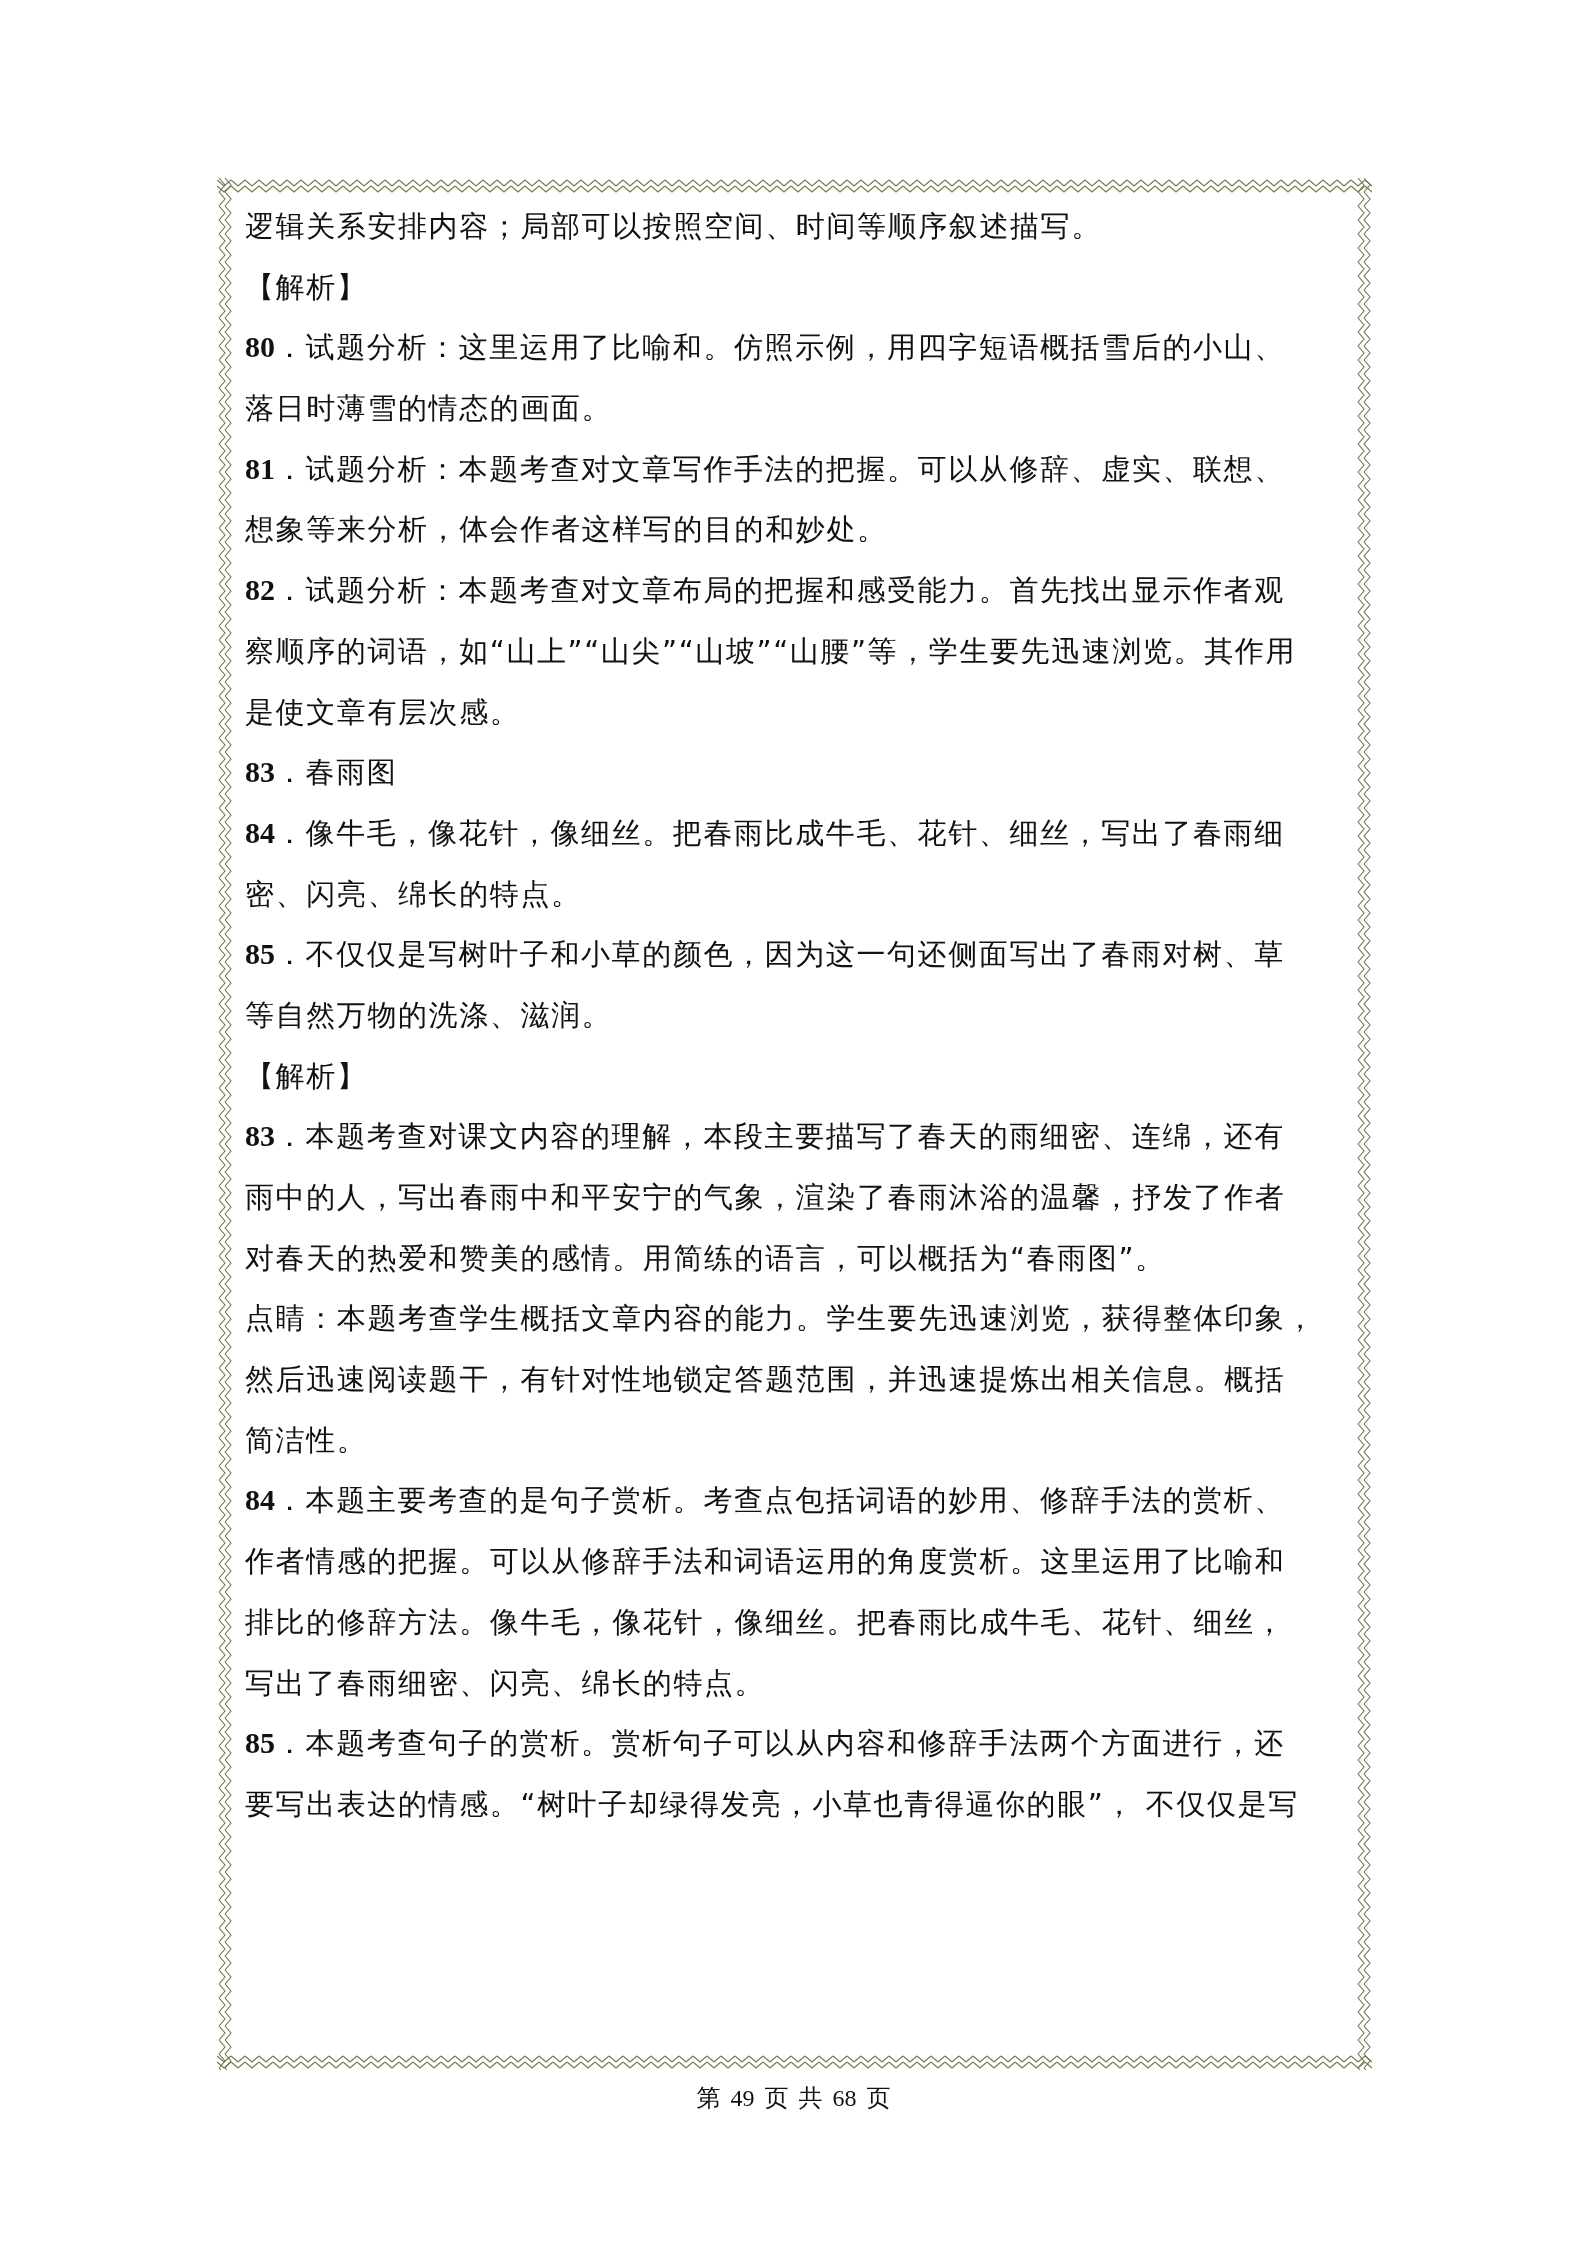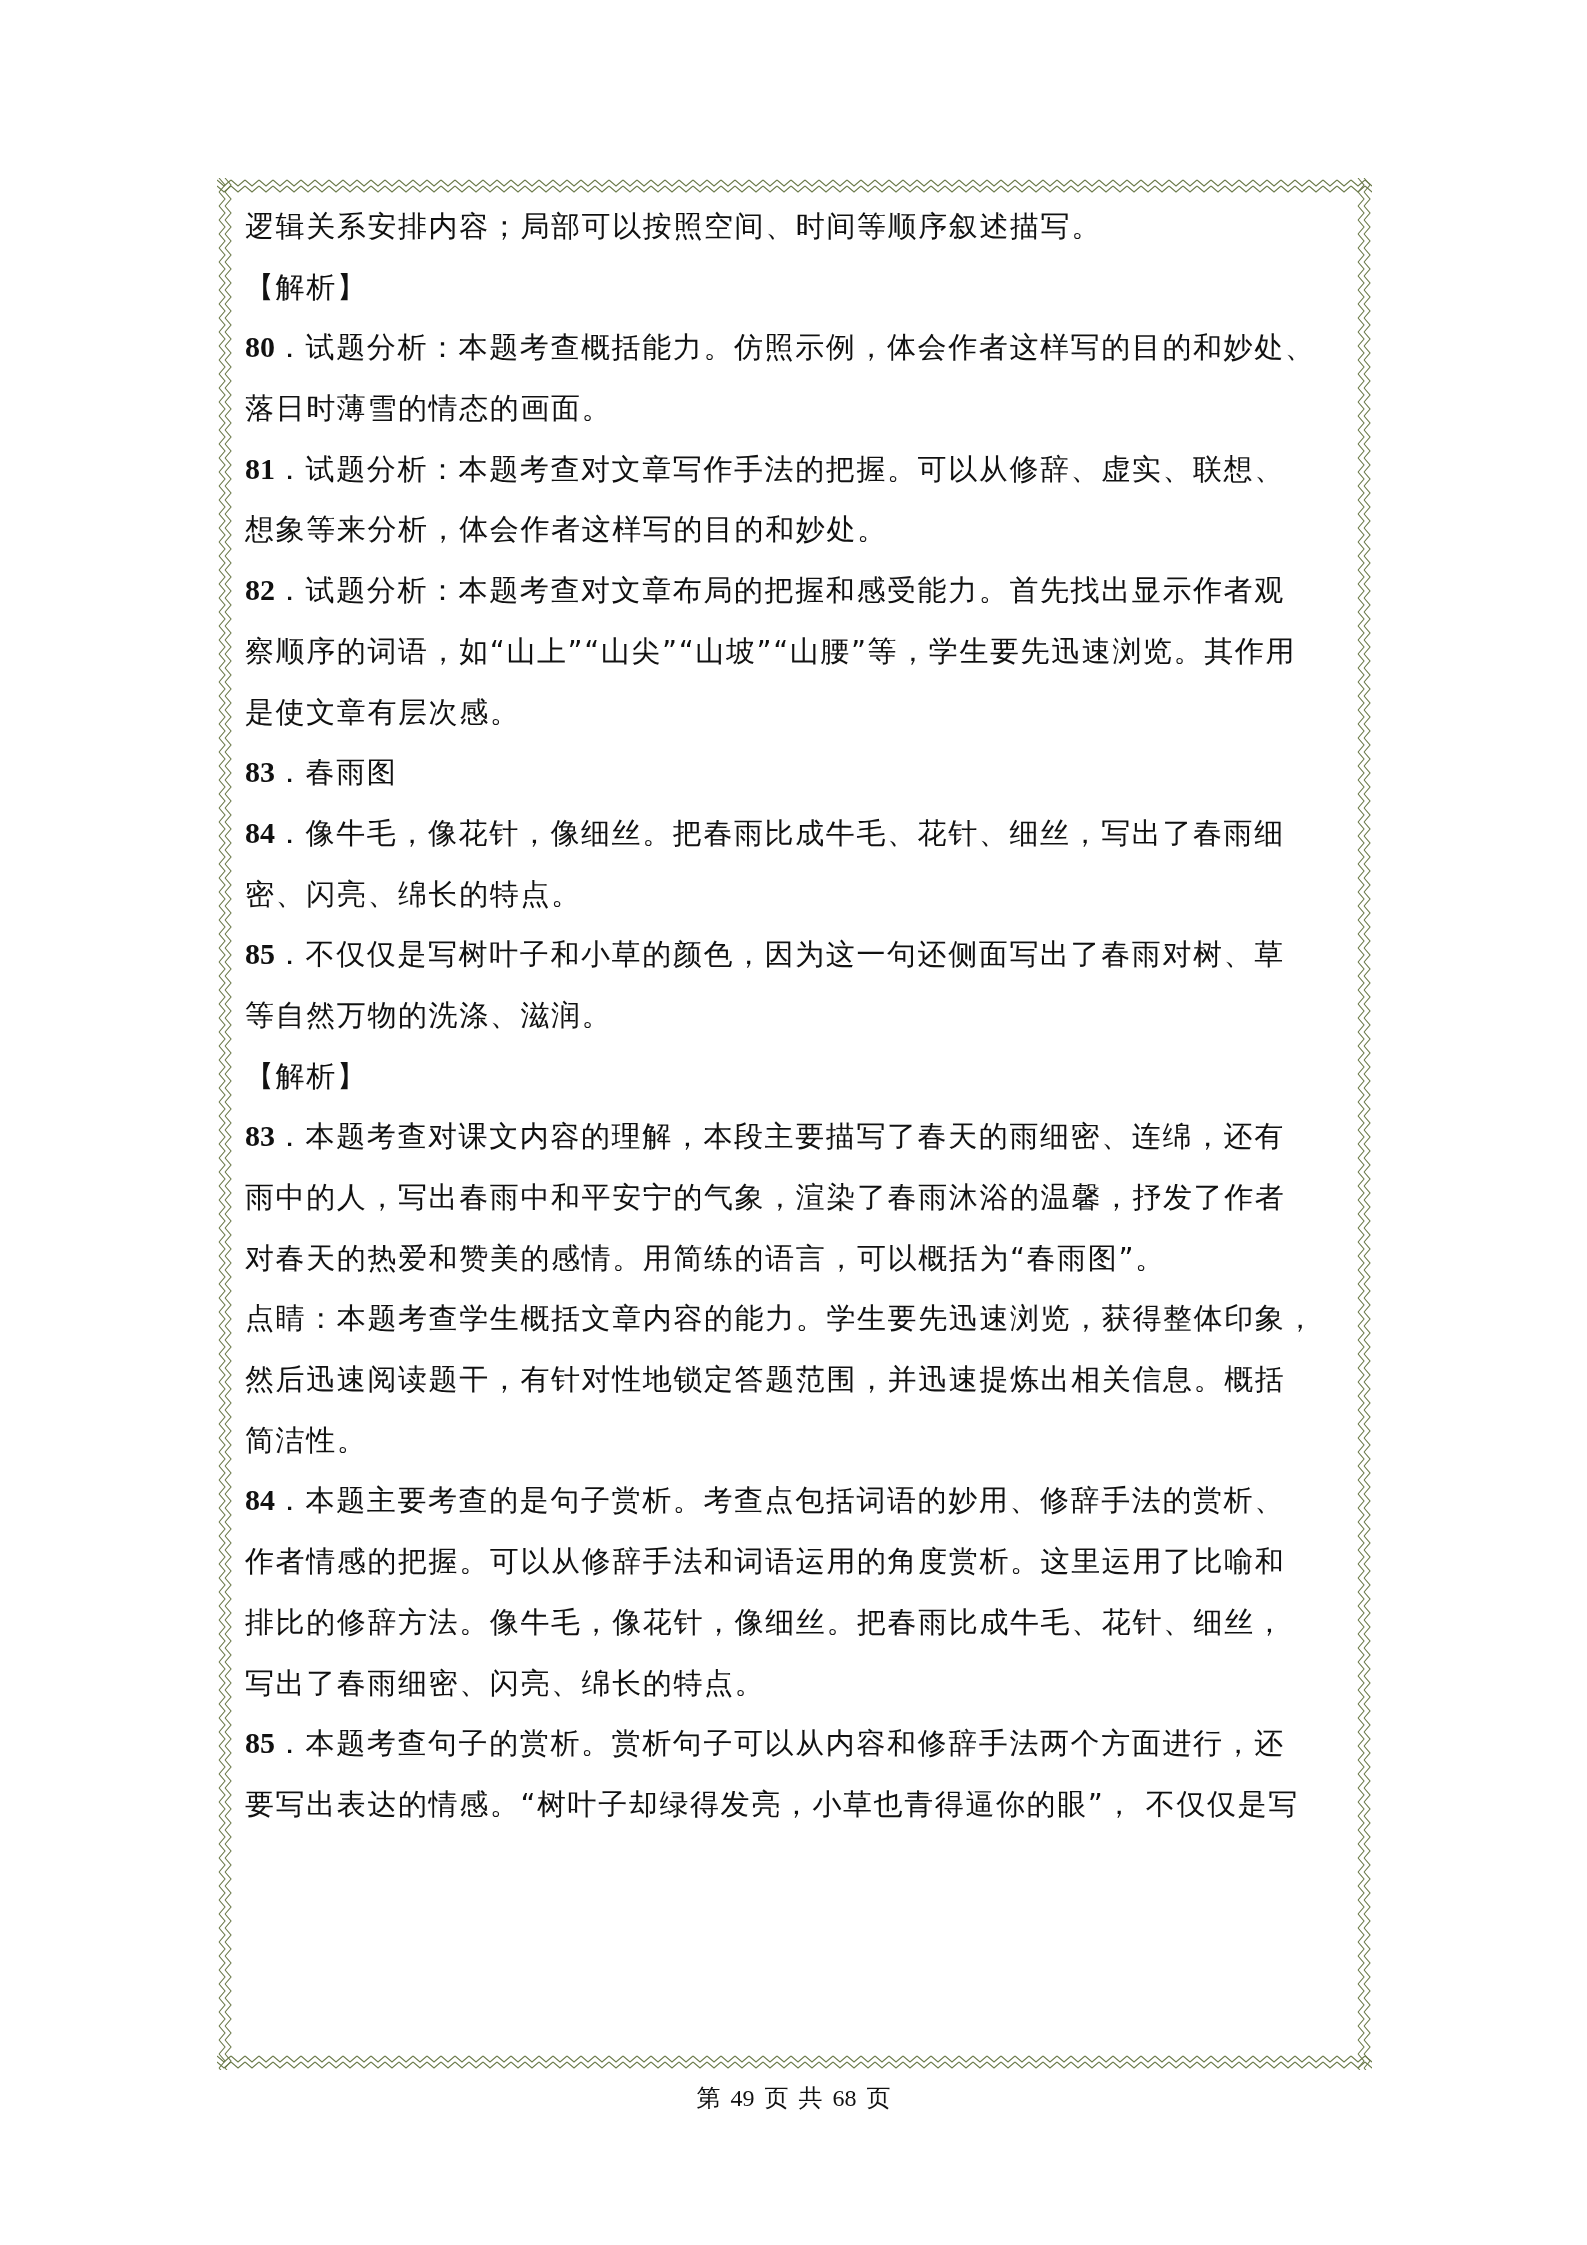--- a/index.html
+++ b/index.html
@@ -44,21 +44,21 @@
     <rect width="16" height="1892" fill="url(#zzv)"></rect>
   </svg>
   <svg class="zz right" viewBox="0 0 16 1892" preserveAspectRatio="none">
     <rect width="16" height="1892" fill="url(#zzv)"></rect>
   </svg>
 </div>
 
 <div class="content" id="content">
     <div class="line"><span>逻辑关系安排内容；局部可以按照空间、时间等顺序叙述描写。</span></div>
     <div class="line"><span>【解析】</span></div>
-    <div class="line"><span class="num">80</span><span>．试题分析：本题考查概括能力。仿照示例，体会作者这样写的目的和妙处、</span></div>
+    <div class="line"><span class="num">80</span><span>．试题分析：这里运用了比喻和。仿照示例，用四字短语概括雪后的小山、</span></div>
     <div class="line"><span>落日时薄雪的情态的画面。</span></div>
     <div class="line"><span class="num">81</span><span>．试题分析：本题考查对文章写作手法的把握。可以从修辞、虚实、联想、</span></div>
     <div class="line"><span>想象等来分析，体会作者这样写的目的和妙处。</span></div>
     <div class="line"><span class="num">82</span><span>．试题分析：本题考查对文章布局的把握和感受能力。首先找出显示作者观</span></div>
     <div class="line"><span>察顺序的词语，如“山上”“山尖”“山坡”“山腰”等，学生要先迅速浏览。其作用</span></div>
     <div class="line"><span>是使文章有层次感。</span></div>
     <div class="line"><span class="num">83</span><span>．春雨图</span></div>
     <div class="line"><span class="num">84</span><span>．像牛毛，像花针，像细丝。把春雨比成牛毛、花针、细丝，写出了春雨细</span></div>
     <div class="line"><span>密、闪亮、绵长的特点。</span></div>
     <div class="line"><span class="num">85</span><span>．不仅仅是写树叶子和小草的颜色，因为这一句还侧面写出了春雨对树、草</span></div>

